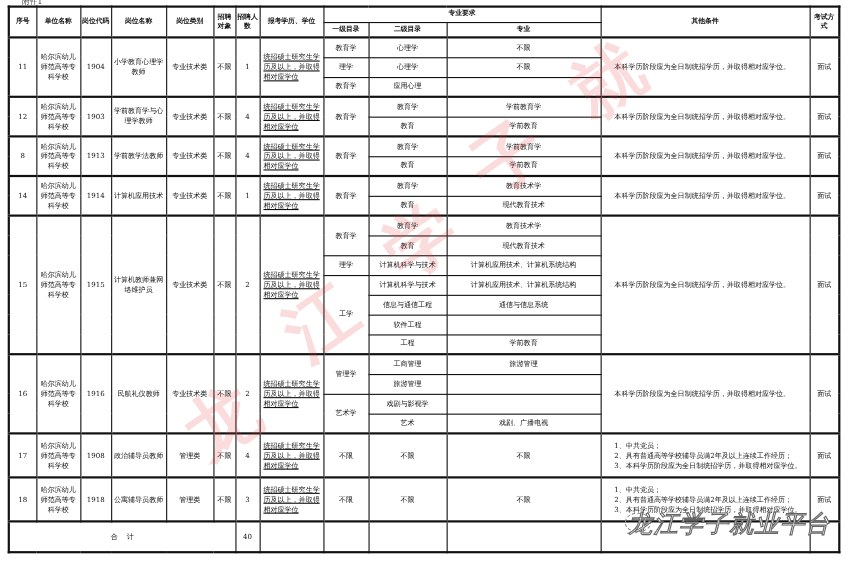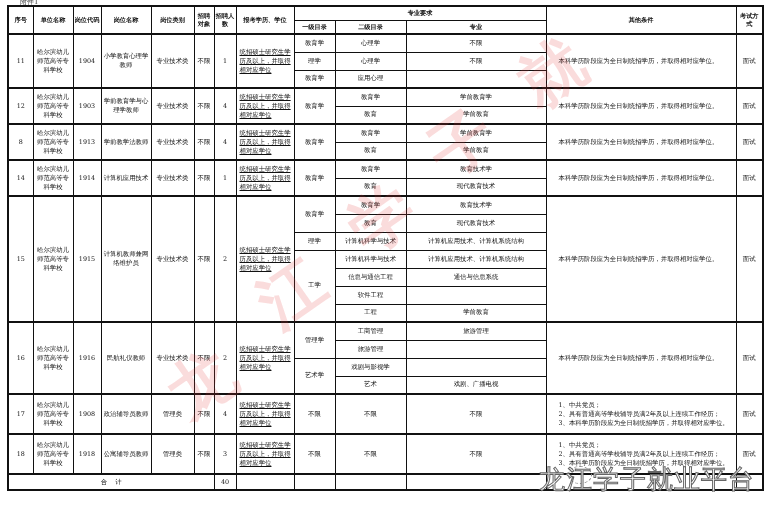--- a/index.html
+++ b/index.html
@@ -10,22 +10,22 @@
           width:755px; border:2px solid #111; }
   td, th { border:1px solid #111; padding:0 1px; text-align:center; vertical-align:middle;
            font-size:6.4px; line-height:9px; overflow:hidden; }
   th { font-weight:bold; font-family:"DejaVu Sans", "Liberation Sans", sans-serif; font-size:6.2px; line-height:8px; }
   td.left { text-align:left; padding-left:12px; }
   td.edu { text-align:left; padding-left:3px; line-height:9px;text-decoration:underline; }
   tr.h1 { height:14px; } tr.h2 { height:14px; }
   .thick-top td { border-top:2px solid #111; }
   .wm { position:absolute; color:rgba(230,60,60,0.18); font-size:64px; font-weight:bold; pointer-events:none;
         font-family:"DejaVu Serif", serif; transform:rotate(-35deg); }
-  .brand { position:absolute; right:22px; top:462px; font-size:26px; color:rgba(255,255,255,0.95);
-           -webkit-text-stroke:1px #666; font-family:"DejaVu Sans", sans-serif; letter-spacing:1px; }
+  .brand { position:absolute; right:22px; top:462px; font-size:22px; color:rgba(255,255,255,0.95);
+           -webkit-text-stroke:1px #666; font-family:"DejaVu Sans", sans-serif; letter-spacing:1px;font-style:italic; }
   .brand-icon { position:absolute; left:568px; top:466px; width:22px; height:16px; border:1px dashed #888;
                 border-radius:50%; }
 </style>
 </head>
 <body>
 
 <div class="attach">附件1</div>
 
 <table>
   <colgroup>
@@ -255,21 +255,21 @@
       <td>不限</td>
       <td>不限</td>
       <td class="left">
         <div>1、中共党员；</div>
         <div>2、具有普通高等学校辅导员满2年及以上连续工作经历；</div>
         <div>3、本科学历阶段应为全日制统招学历，并取得相对应学位。</div>
       </td>
       <td>面试</td>
     </tr>
 
-    <tr class="thick-top" style="height:16px">
+    <tr class="thick-top" style="height:28px">
       <td colspan="6" style="white-space:pre">合    计</td>
       <td>40</td>
       <td></td>
       <td></td>
       <td></td>
       <td></td>
       <td></td>
       <td></td>
     </tr>
   </tbody>

